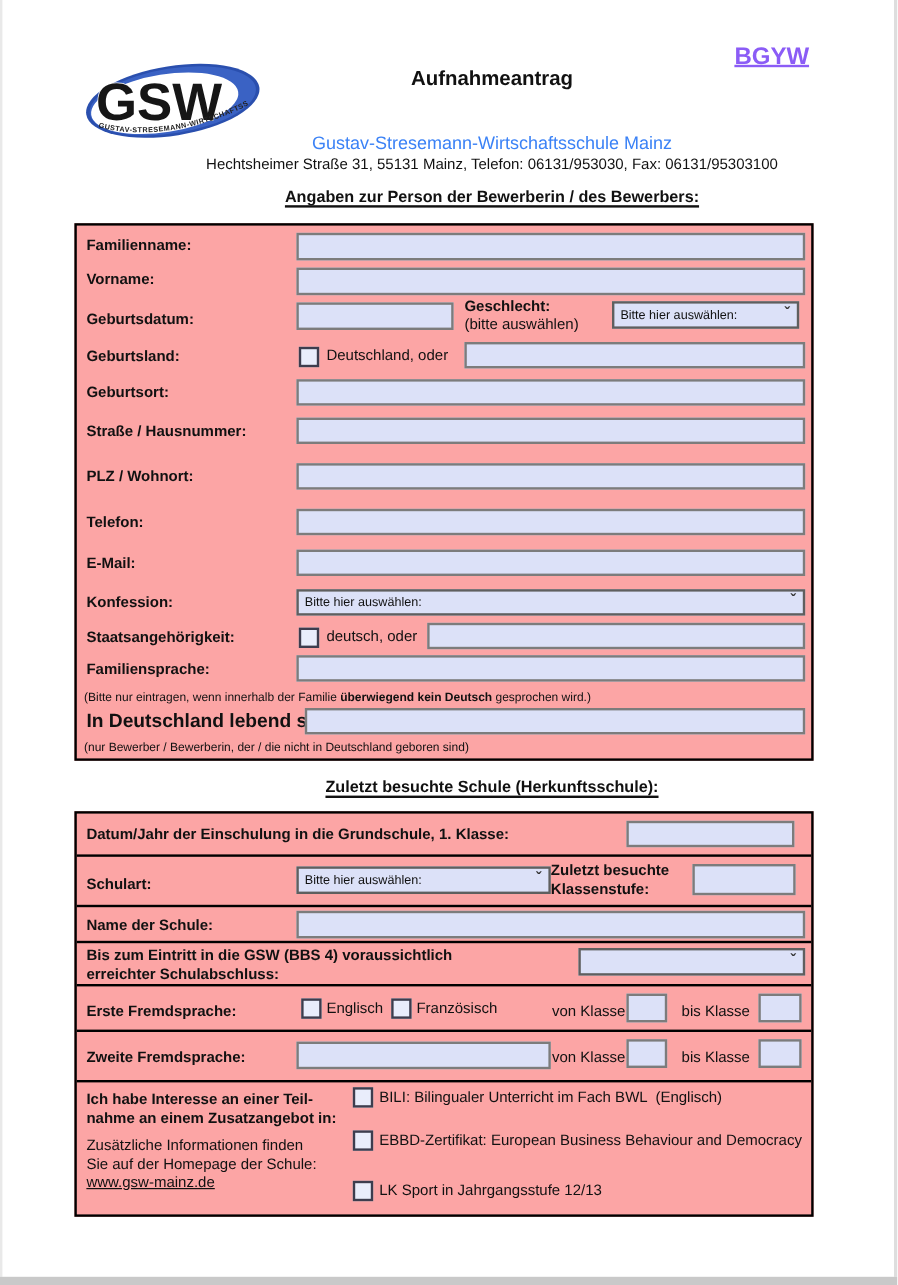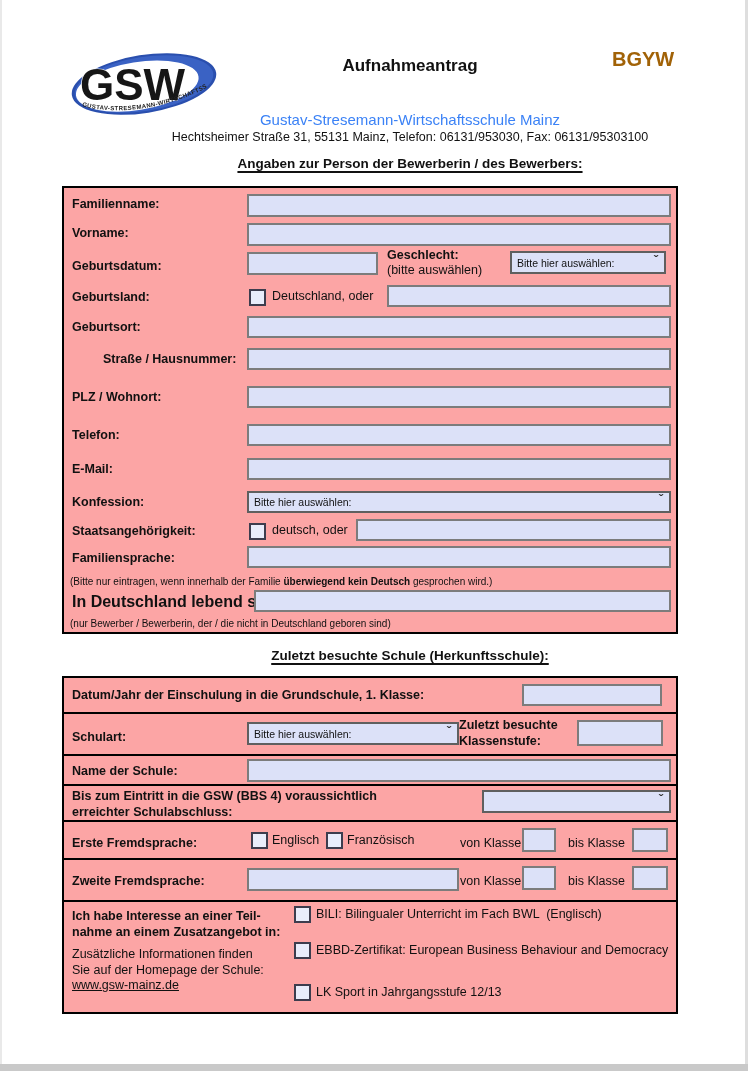--- a/index.html
+++ b/index.html
@@ -50,21 +50,21 @@
       </g>
       <text x="12" y="52" font-family="Liberation Sans, DejaVu Sans, sans-serif" font-size="44" font-weight="bold" fill="#161616" stroke="#ffffff" stroke-width="1.2" paint-order="stroke">GSW</text>
       <path id="logoArc" d="M 14 58 C 50 68, 100 60, 138 40" fill="none"></path>
       <text font-size="6" font-weight="bold" fill="#222" letter-spacing="0.4">
         <textPath href="#logoArc">GUSTAV-STRESEMANN-WIRTSCHAFTSSCHULE</textPath>
       </text>
     </svg>
   </div>
 
   <div class="center" style="top:56px; font-size:17px; font-weight:bold;">Aufnahmeantrag</div>
-  <div class="abs" style="left:612px; top:48px; font-size:20px; font-weight:bold; color:#a16207;">BGYW</div>
+  <div class="abs" style="left:612px; top:36px; font-size:20px; font-weight:bold; color:#8b5cf6;text-decoration:underline;">BGYW</div>
   <div class="center" style="top:111px; font-size:15px; color:#3b82f6;">Gustav-Stresemann-Wirtschaftsschule Mainz</div>
   <div class="center" style="top:130px; font-size:12.5px;">Hechtsheimer Straße 31, 55131 Mainz, Telefon: 06131/953030, Fax: 06131/95303100</div>
 
   <div class="center sec-title" style="top:156px;">Angaben zur Person der Bewerberin / des Bewerbers:</div>
 
   <div class="tbl" style="left:62px; top:186px; width:616px; height:448px;">
 
     <div class="abs lbl" style="left:8px; top:9px;">Familienname:</div>
     <div class="field" style="left:183px; top:6px; width:424px; height:23px;"></div>
 
@@ -81,21 +81,21 @@
     </div>
 
     <div class="abs lbl" style="left:8px; top:102px;">Geburtsland:</div>
     <div class="cb" style="left:185px; top:101px;"></div>
     <div class="abs txt" style="left:208px; top:101px;">Deutschland, oder</div>
     <div class="field" style="left:323px; top:97px; width:284px; height:22px;"></div>
 
     <div class="abs lbl" style="left:8px; top:132px;">Geburtsort:</div>
     <div class="field" style="left:183px; top:128px; width:424px; height:22px;"></div>
 
-    <div class="abs lbl" style="left:8px; top:164px;margin-left:31px;">Straße / Hausnummer:</div>
+    <div class="abs lbl" style="left:8px; top:164px;">Straße / Hausnummer:</div>
     <div class="field" style="left:183px; top:160px; width:424px; height:22px;"></div>
 
     <div class="abs lbl" style="left:8px; top:202px;">PLZ / Wohnort:</div>
     <div class="field" style="left:183px; top:198px; width:424px; height:22px;"></div>
 
     <div class="abs lbl" style="left:8px; top:240px;">Telefon:</div>
     <div class="field" style="left:183px; top:236px; width:424px; height:22px;"></div>
 
     <div class="abs lbl" style="left:8px; top:274px;">E-Mail:</div>
     <div class="field" style="left:183px; top:270px; width:424px; height:22px;"></div>

